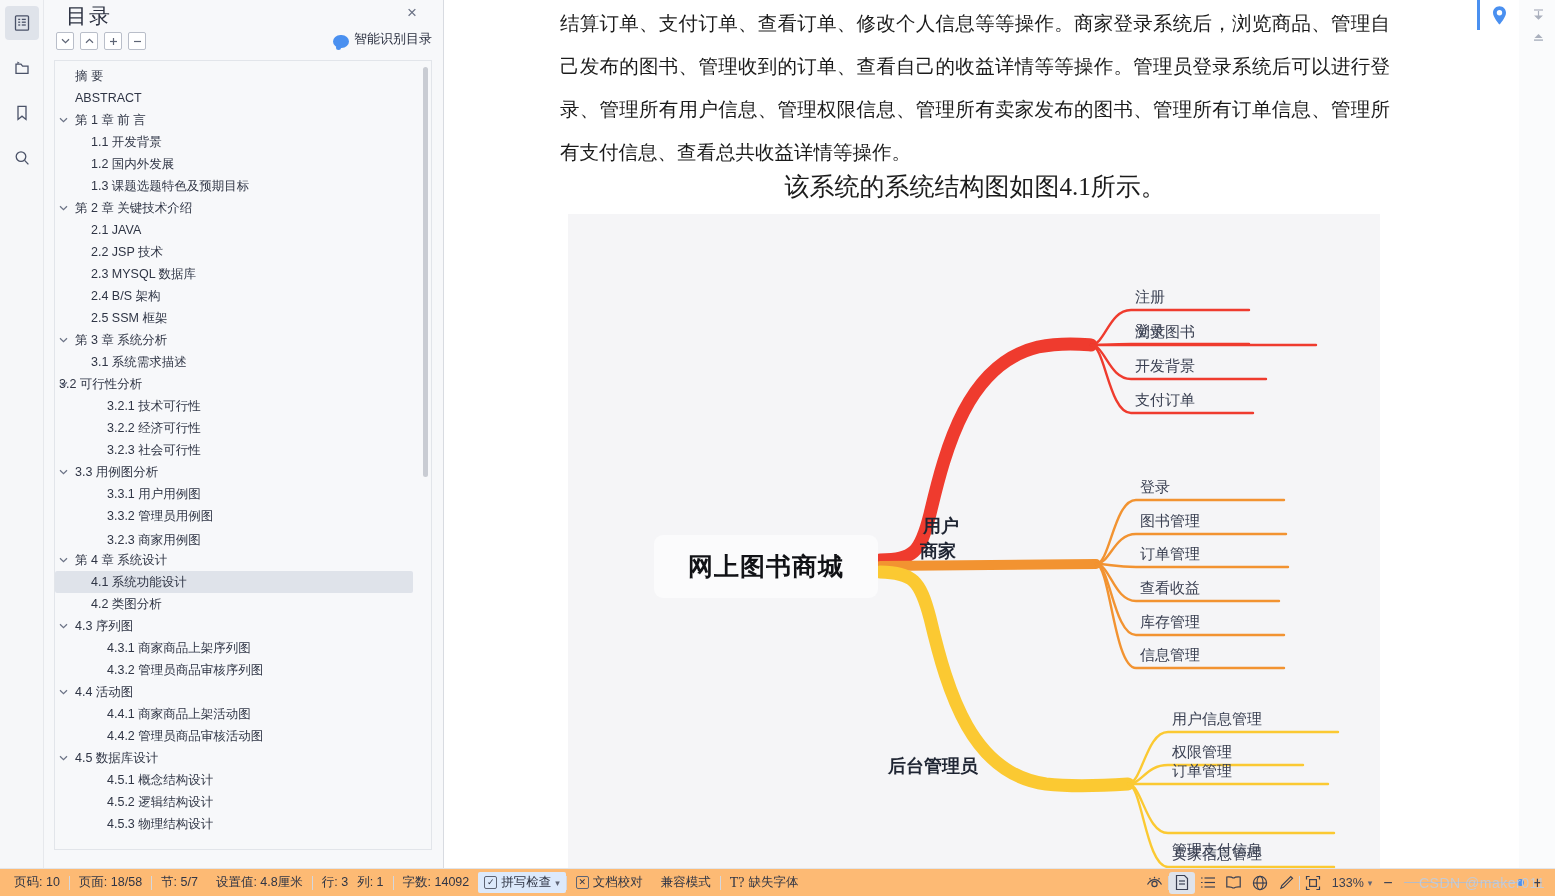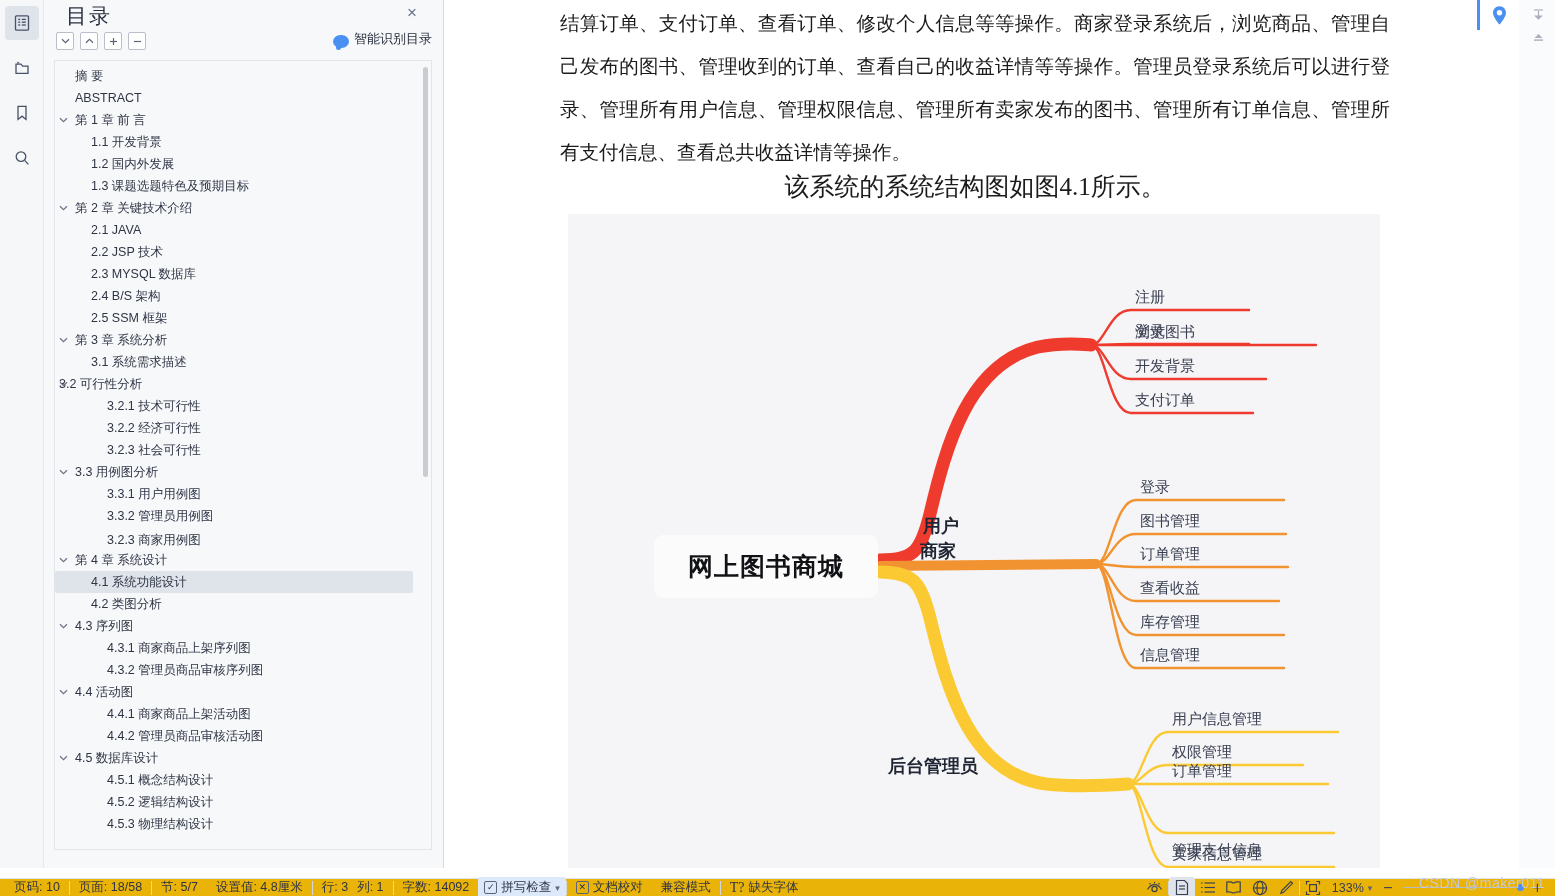--- a/index.html
+++ b/index.html
@@ -125,22 +125,22 @@
     background:#fff; border-left:3px solid #4a90f0;
     display:flex; align-items:center; justify-content:center;
   }
   .rightrail {
     position:absolute; right:0; top:0; width:36px; height:868px; background:#fafbfc;
   }
   .rr-ico{ position:absolute; right:10px; color:#aab0bd; font-size:11px; }
 
   
   .status {
-    position:absolute; left:0; bottom:0; width:1555px; height:18px;
-    background:#eab308; border-top:1px solid #e2e5ea;
+    position:absolute; left:0; bottom:0; width:1555px; height:28px;
+    background:#fdba74; border-top:1px solid #e2e5ea;
     display:flex; align-items:center; font-size:12.5px; color:#2f3545;
   }
   .st { padding:0 9px; white-space:nowrap; display:flex; align-items:center; gap:4px; }
   .st.clickable { cursor:pointer; }
   .sep { width:1px; height:14px; background:#d3d7df; }
   .chip { background:#dce9fb; border-radius:2px; padding:2px 6px; display:flex; align-items:center; gap:4px; }
   .bx {
     width:13px;height:13px;border:1px solid #5d6475;border-radius:2px;
     display:inline-flex;align-items:center;justify-content:center;font-size:9px;line-height:1;
   }

